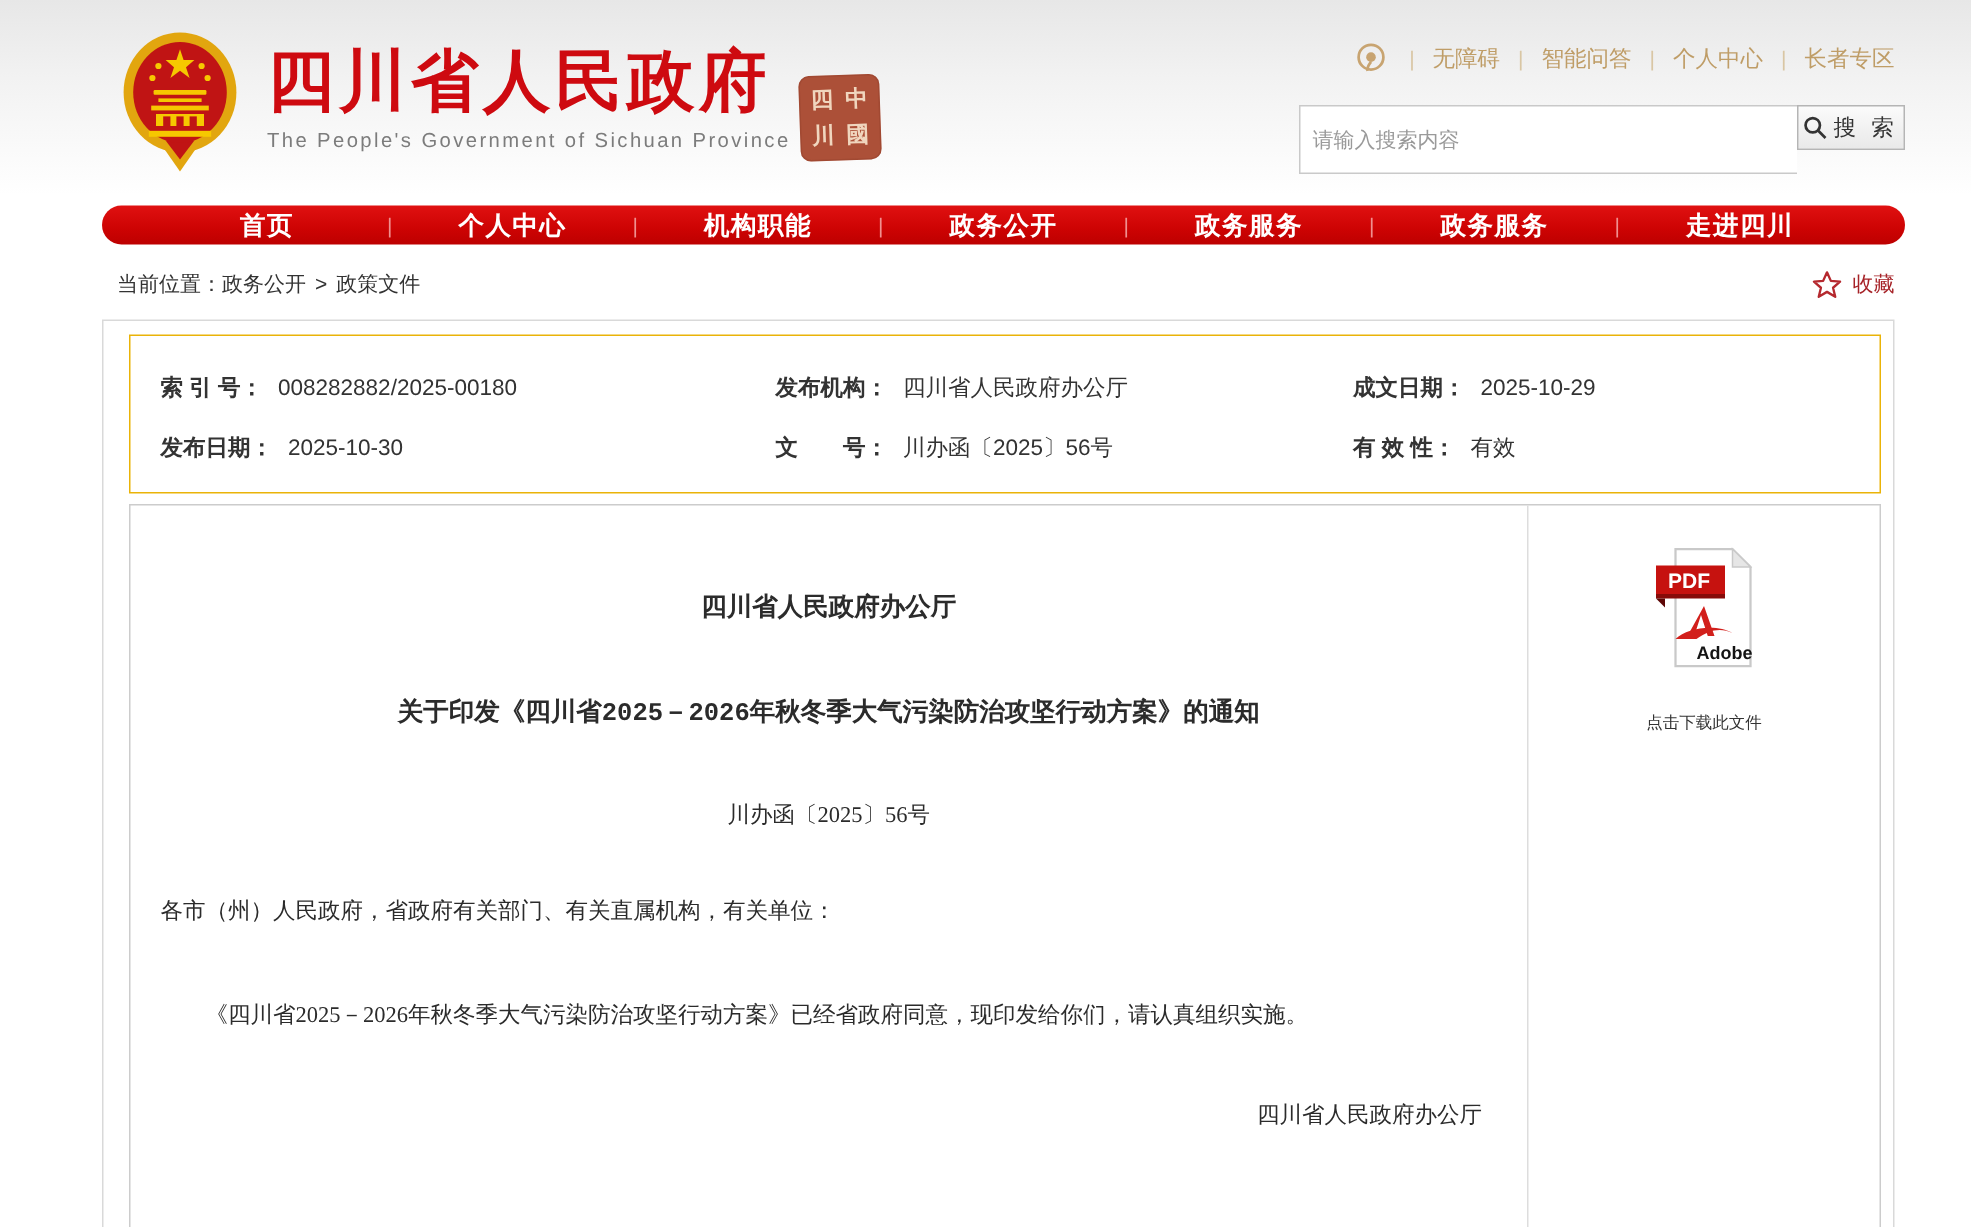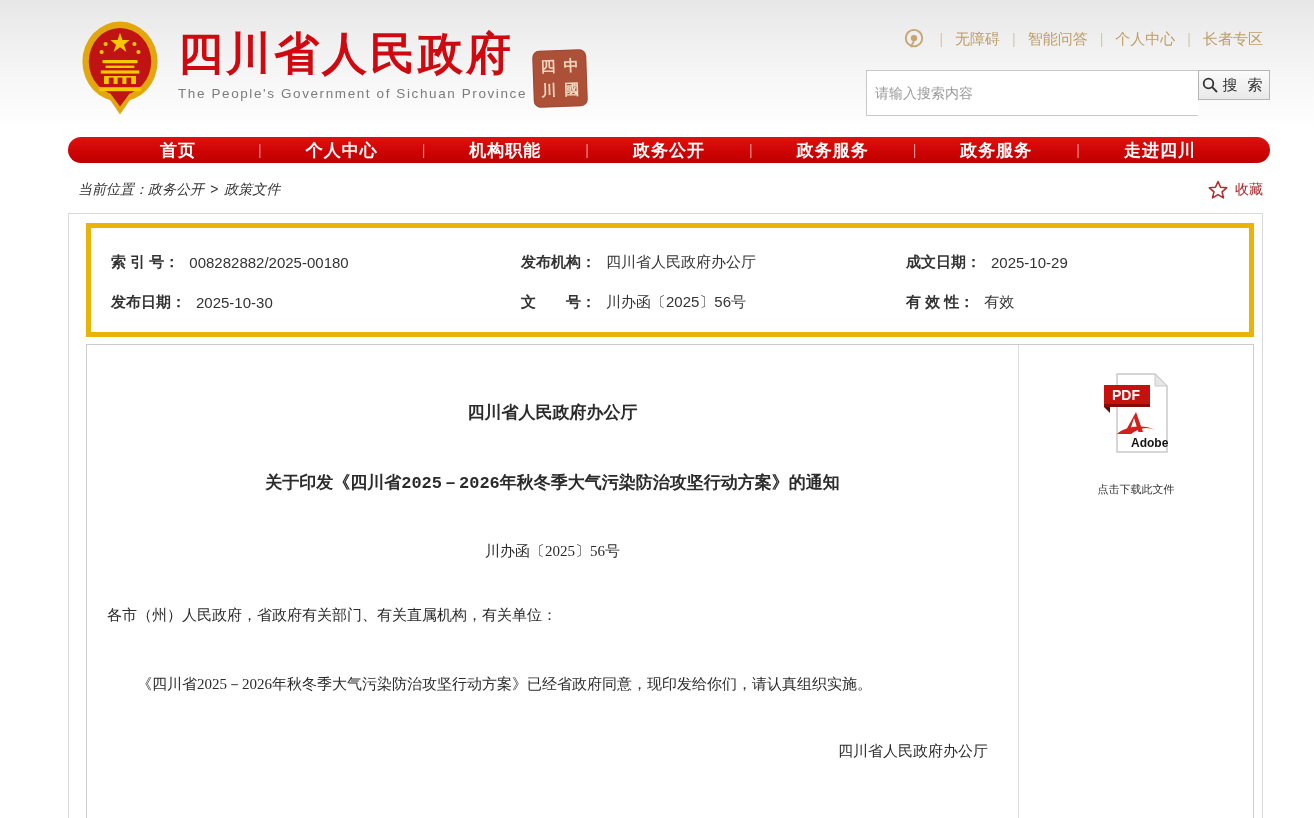--- a/index.html
+++ b/index.html
@@ -39,29 +39,29 @@
   .nav { margin:7px 44px 0 68px; height:26px; border-radius:20px;
     background:linear-gradient(180deg,#e01111 0%,#cd0303 60%,#bd0000 100%);
     display:flex; align-items:center; padding:0 30px; }
   .nav-item { flex:1; text-align:center; color:#fff; font-size:17px; font-weight:bold;
     letter-spacing:1px; cursor:pointer; white-space:nowrap; }
   .nav-sep { color:#f0908f; font-size:14px; font-weight:normal; }
 
   
   .crumb-row { margin:16px 51px 0 78px; display:flex; align-items:center; justify-content:space-between;
     font-size:14px; }
-  .crumb { color:#333;font-style:italic; }
+  .crumb { color:#333; }
   .crumb a { color:#333; text-decoration:none; cursor:pointer; }
   .crumb .sep { margin:0 6px; }
   .fav { display:flex; align-items:center; gap:6px; color:#a62227; cursor:pointer; font-size:14px; }
 
   
   .wrapper { margin:12px 51px 0 68px; border:1px solid #d9d9d9; background:#fff;
     padding:9px 8px 30px 17px; height:620px; }
-  .meta-box { border:5px solid #eab308; padding:14px 0 10px 0; }
+  .meta-box { border:1px solid #eab308; padding:14px 0 10px 0; }
   .meta-grid { display:grid; grid-template-columns:410px 385px 1fr; }
   .meta-cell { display:flex; align-items:center; height:40px; font-size:15px; padding-left:20px; }
   .meta-label { font-weight:bold; color:#333; white-space:pre; }
   .meta-value { margin-left:10px; color:#333; white-space:nowrap; }
 
   .doc-box { border:1px solid #ccc; margin-top:7px; display:flex; height:520px; }
   .doc-main { width:932px; border-right:1px solid #ddd; padding:0 20px;
     font-family:"Liberation Serif","DejaVu Serif",serif; font-size:15px; color:#2b2b2b; }
   .doc-org { text-align:center; font-weight:bold; font-size:17px; margin-top:56px; }
   .doc-title { text-align:center; font-weight:bold; font-size:17px; margin-top:47px;font-family:Liberation Mono, monospace; }

